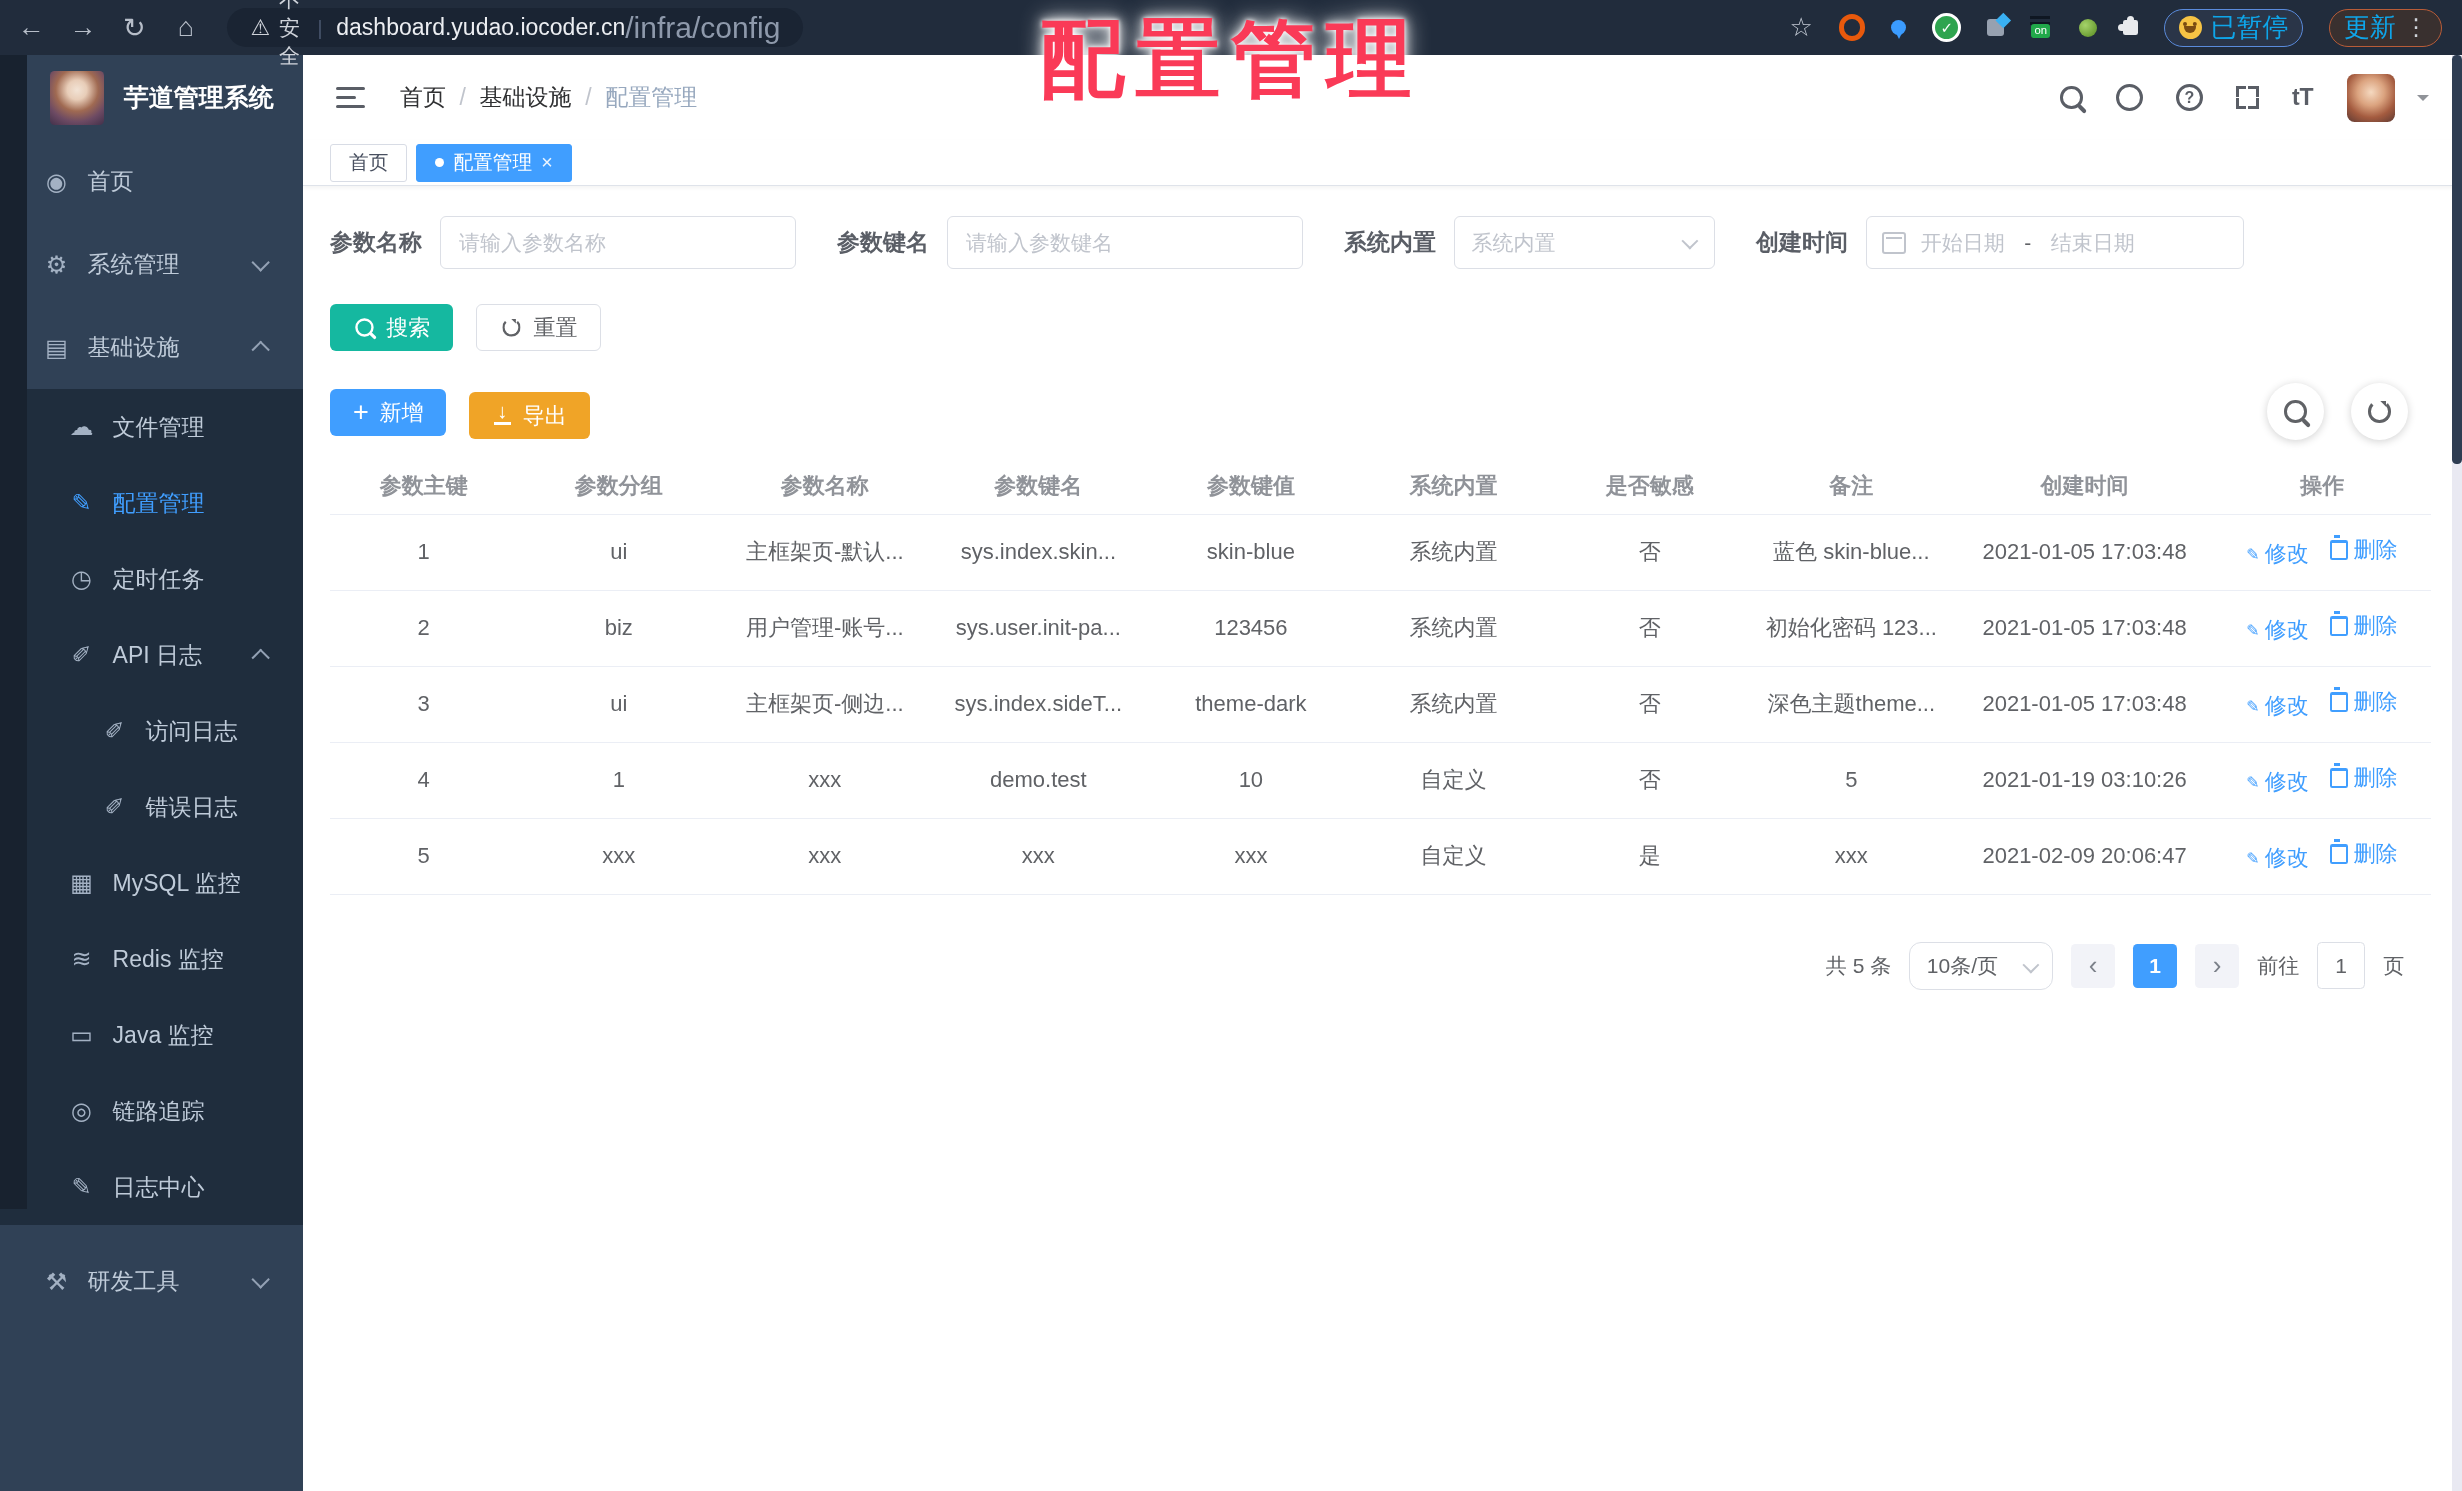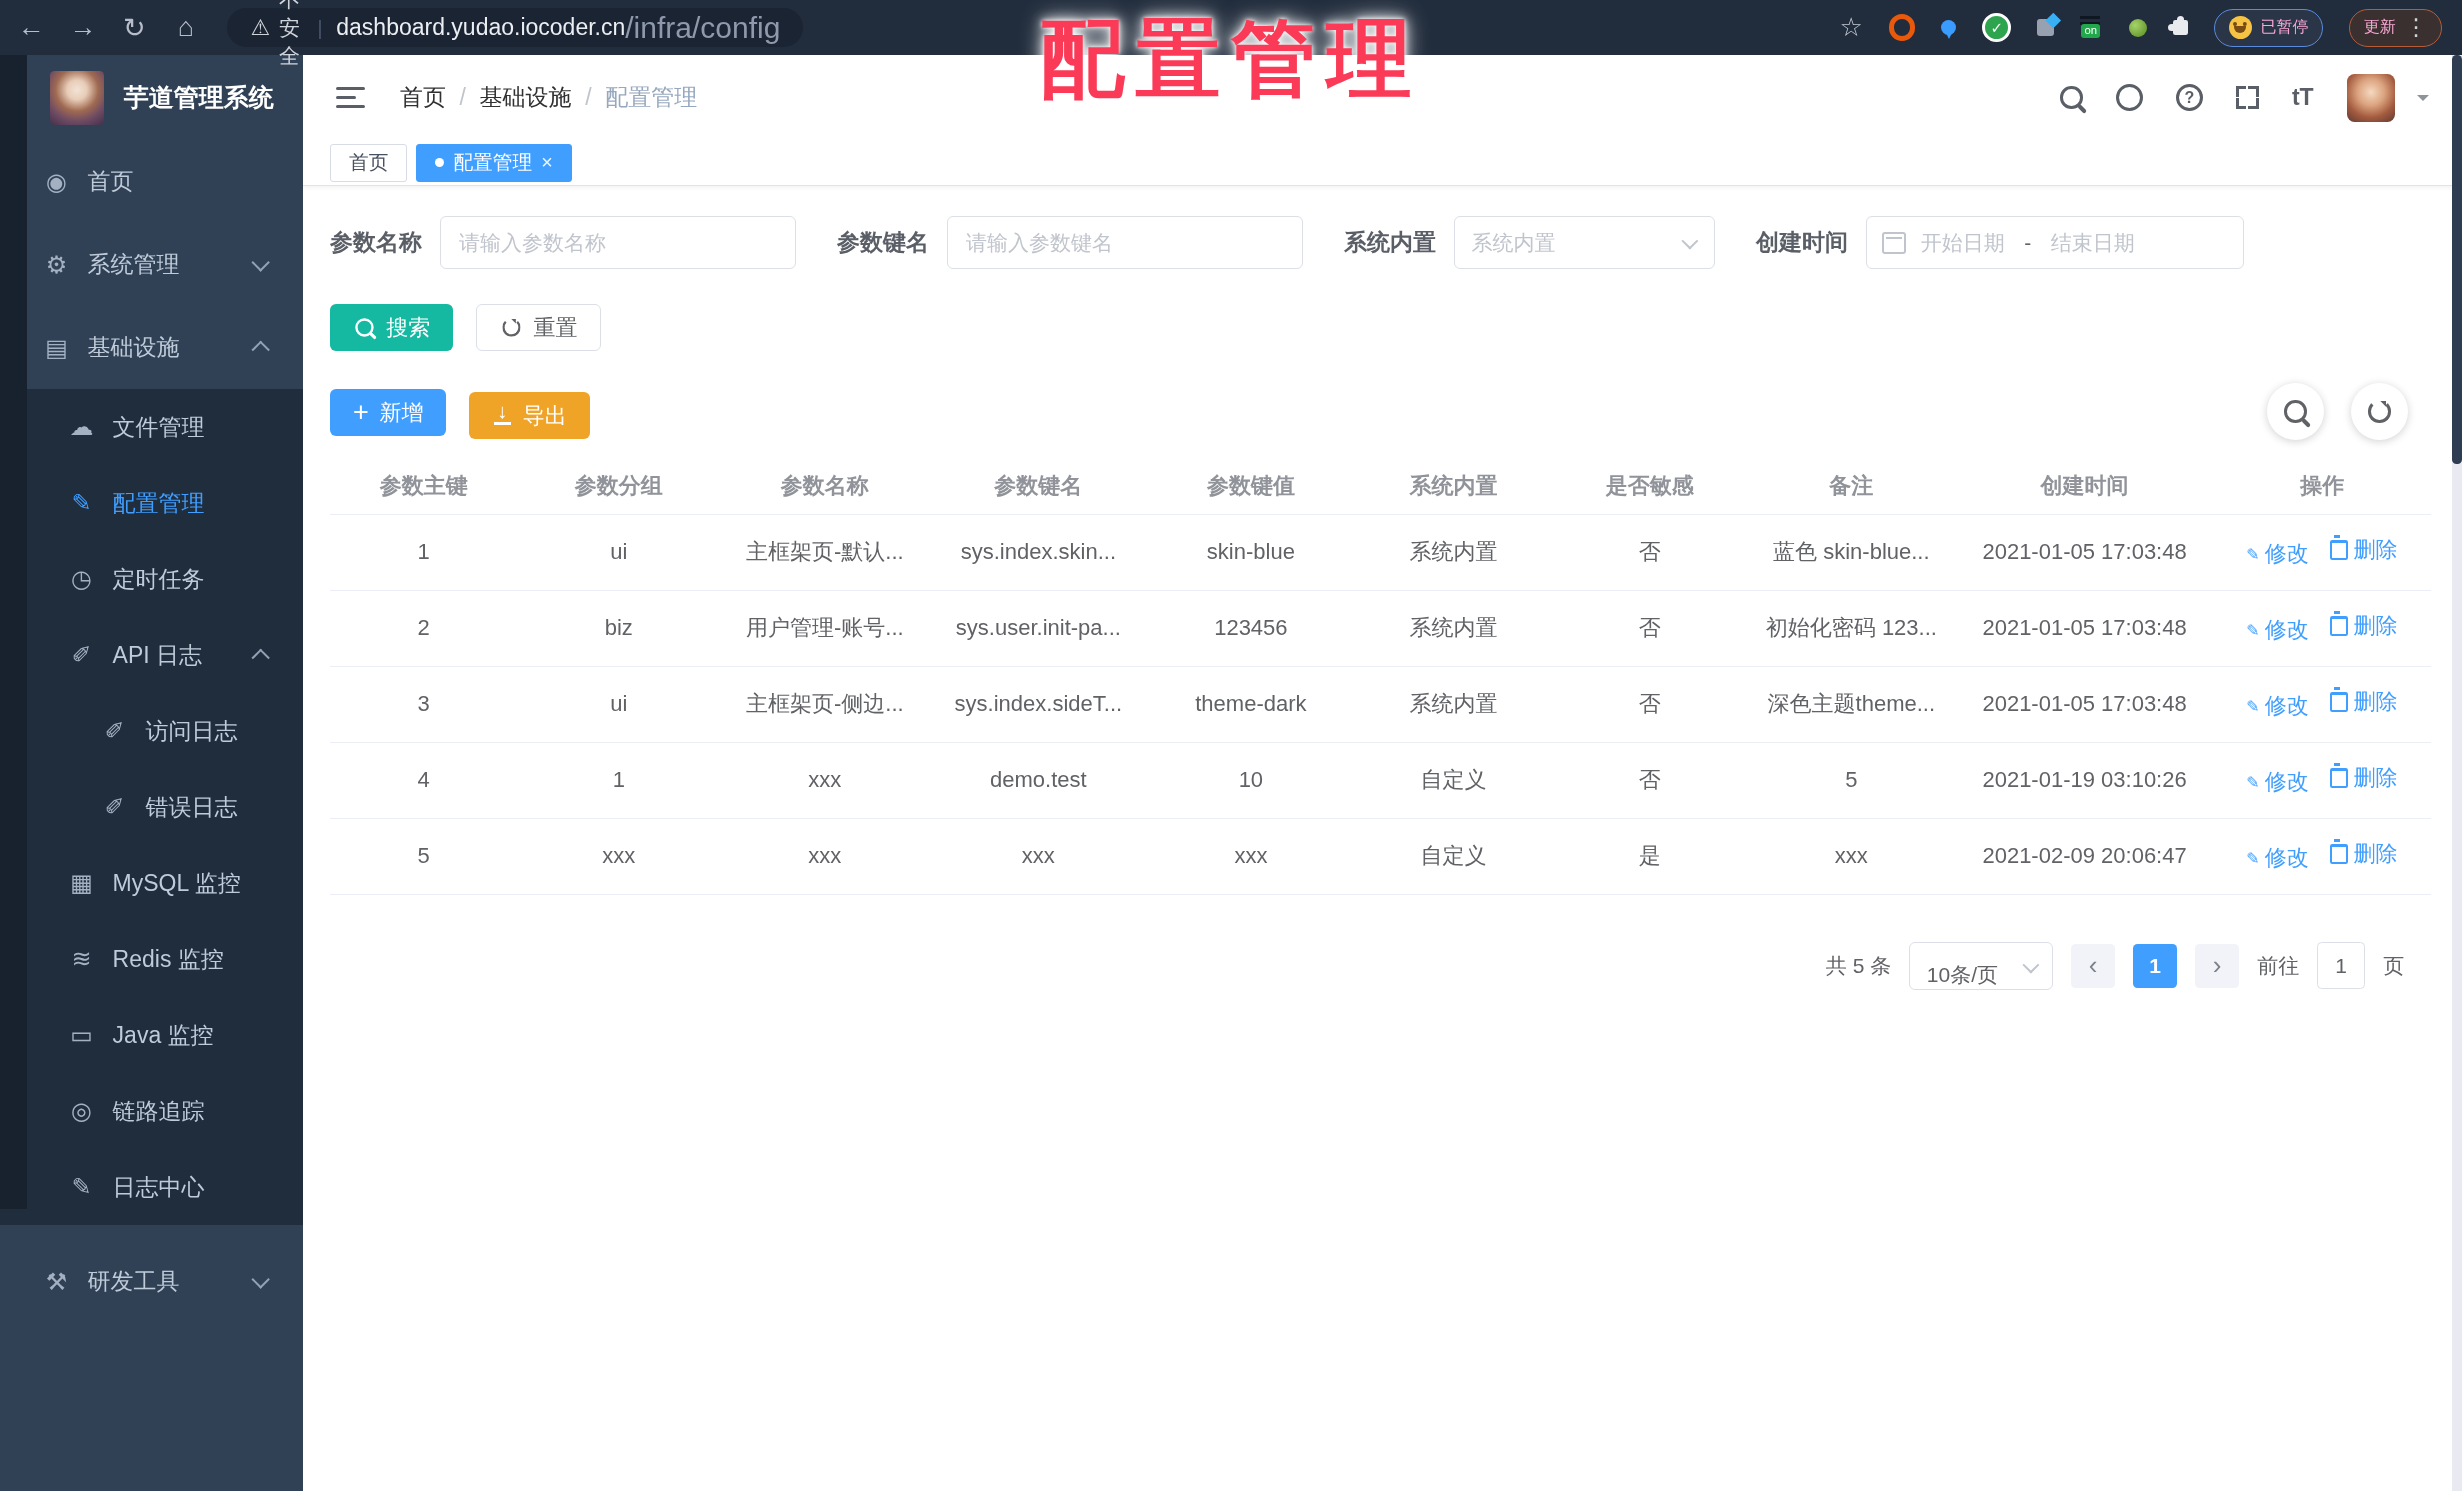--- a/index.html
+++ b/index.html
@@ -29,21 +29,21 @@
   .i-exton .on-badge{position:absolute;left:1.5px;top:9px;background:#21a84a;color:#fff;font-size:11.3px;border-radius:3px;padding:1.5px 3px;line-height:1;}
   .i-extgreen{width:18px;height:18px;border-radius:50%;background:radial-gradient(circle at 35% 35%,#a5d36a,#568a1f);}
   .i-puzzle{width:15px;height:15px;background:#e8eaed;border-radius:2.3px;position:relative;}
   .i-puzzle::before{content:'';position:absolute;top:-4.5px;left:3.8px;width:7.6px;height:7.6px;border-radius:50%;background:#e8eaed;}
   .i-puzzle::after{content:'';position:absolute;left:-4.5px;top:3.8px;width:7.6px;height:7.6px;border-radius:50%;background:#e8eaed;}
   .pill{display:flex;align-items:center;border-radius:19.7px;height:36px;padding:0 13.6px;gap:9px;}
   .pill-paused{border:1.5px solid #5a8bdc;background:#2a3548;}
   .emoji-face{width:23px;height:23px;border-radius:50%;background:#f6c344;position:relative;}
   .emoji-face::before{content:'';position:absolute;top:6px;left:4.5px;width:3.8px;height:3.8px;border-radius:50%;background:#7a4c12;box-shadow:9.8px 0 0 #7a4c12;}
   .emoji-face::after{content:'';position:absolute;left:5.3px;top:9.8px;width:12px;height:6.8px;border-radius:0 0 12px 12px;background:#7a4c12;}
-  .pill-text{color:#f9a8d4;font-size:16px;}
+  .pill-text{color:#0ea5e9;font-size:26px;}
   .pill-update{border:1.5px solid #b85c38;background:#39302f;}
   .dots{color:#cfd3da;font-size:23px;}
 
   
   .red-overlay{position:absolute;top:1.5px;left:50%;transform:translateX(-50%);z-index:99;
     font-size:85px;font-weight:800;letter-spacing:10.6px;color:#fa3a57;
     text-shadow:0 0 4.5px #fff,0 0 12px #fff,0 0 23px rgba(255,255,255,.95);white-space:nowrap;}
 
   
   .sidebar{position:absolute;top:55px;left:0;width:303px;bottom:0;background:#304156;color:#bfcbd9;z-index:3;}
@@ -125,21 +125,21 @@
   .grid td{height:73px;color:#606266;border-bottom:0.8px solid #ebeef5;text-align:center;white-space:nowrap;overflow:hidden;}
   .grid col.c-created{width:11.8%;}
   .grid col.c-actions{width:10%;}
   .act-link{color:#409eff;text-decoration:none;display:inline-flex;align-items:center;gap:6px;margin:0 10.6px;cursor:pointer;font-family:Liberation Mono, monospace;}
   .i-edit::before{content:'✎';font-size:19.7px;}
   .i-trash{display:inline-block;width:13.6px;height:15px;border:2.3px solid currentColor;border-top-width:3.8px;border-radius:2.3px;position:relative;}
   .i-trash::before{content:'';position:absolute;top:-7.6px;left:2.3px;width:6px;height:2.3px;background:currentColor;}
 
   
   .pagination{display:flex;align-items:center;justify-content:flex-end;gap:18px;margin-top:47px;font-size:21px;color:#606266;padding-right:27px;}
-  .pg-size{width:144px;height:48px;border:0.8px solid #dcdfe6;border-radius:6px;display:flex;align-items:flex-end;padding:0 16.6px;box-sizing:border-box;position:relative;color:#606266;cursor:pointer;}
+  .pg-size{width:144px;height:48px;border:0.8px solid #dcdfe6;border-radius:12px;display:flex;align-items:center;padding:0 16.6px;box-sizing:border-box;position:relative;color:#606266;cursor:pointer;}
   .pg-size .sel-chev{right:15px;top:16.6px;}
   .pg-btn{width:44px;height:44px;border-radius:4.5px;background:#f2f3f8;border:none;color:#7c818a;font-size:26px;display:flex;align-items:center;justify-content:center;cursor:pointer;}
   .pg-cur{width:44px;height:44px;border-radius:4.5px;background:#409eff;color:#fff;font-size:21px;font-weight:600;display:flex;align-items:center;justify-content:center;cursor:pointer;}
   .pg-goto-input{width:48px;height:47px;border:0.8px solid #dcdfe6;border-radius:4.5px;text-align:center;font-size:21px;color:#606266;box-sizing:border-box;outline:none;font-family:inherit;}
 
   
   .scroll-track{position:absolute;right:0;top:55px;width:9.8px;bottom:0;background:#e9e9f2;z-index:4;}
   .scroll-thumb{position:absolute;right:0;top:0;width:9.8px;height:409px;background:#2e3d52;border-radius:4.5px;}
 </style>
 </head>

